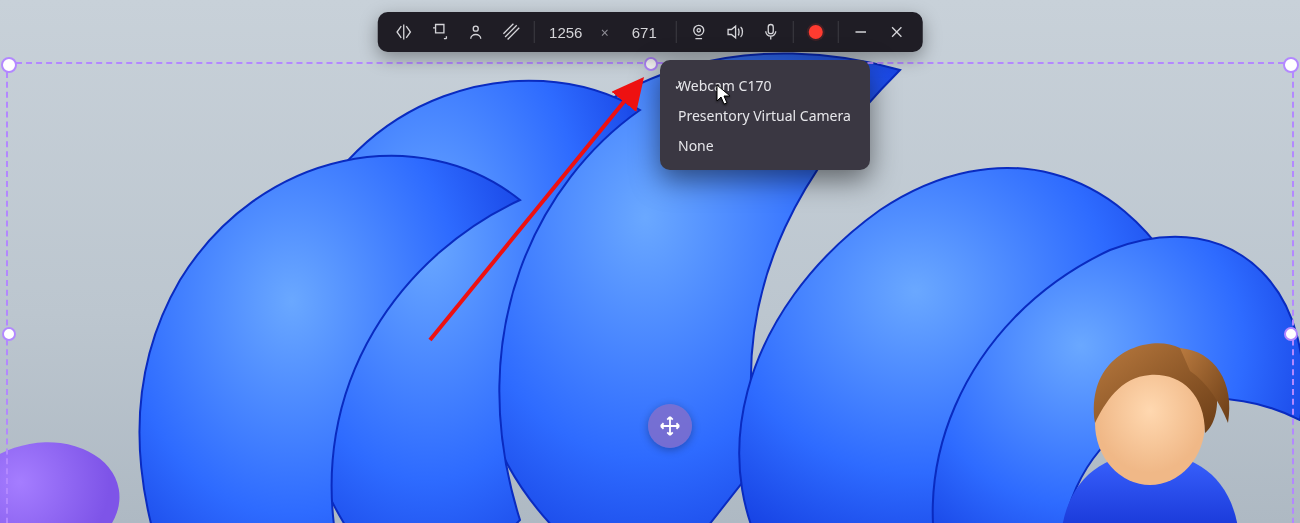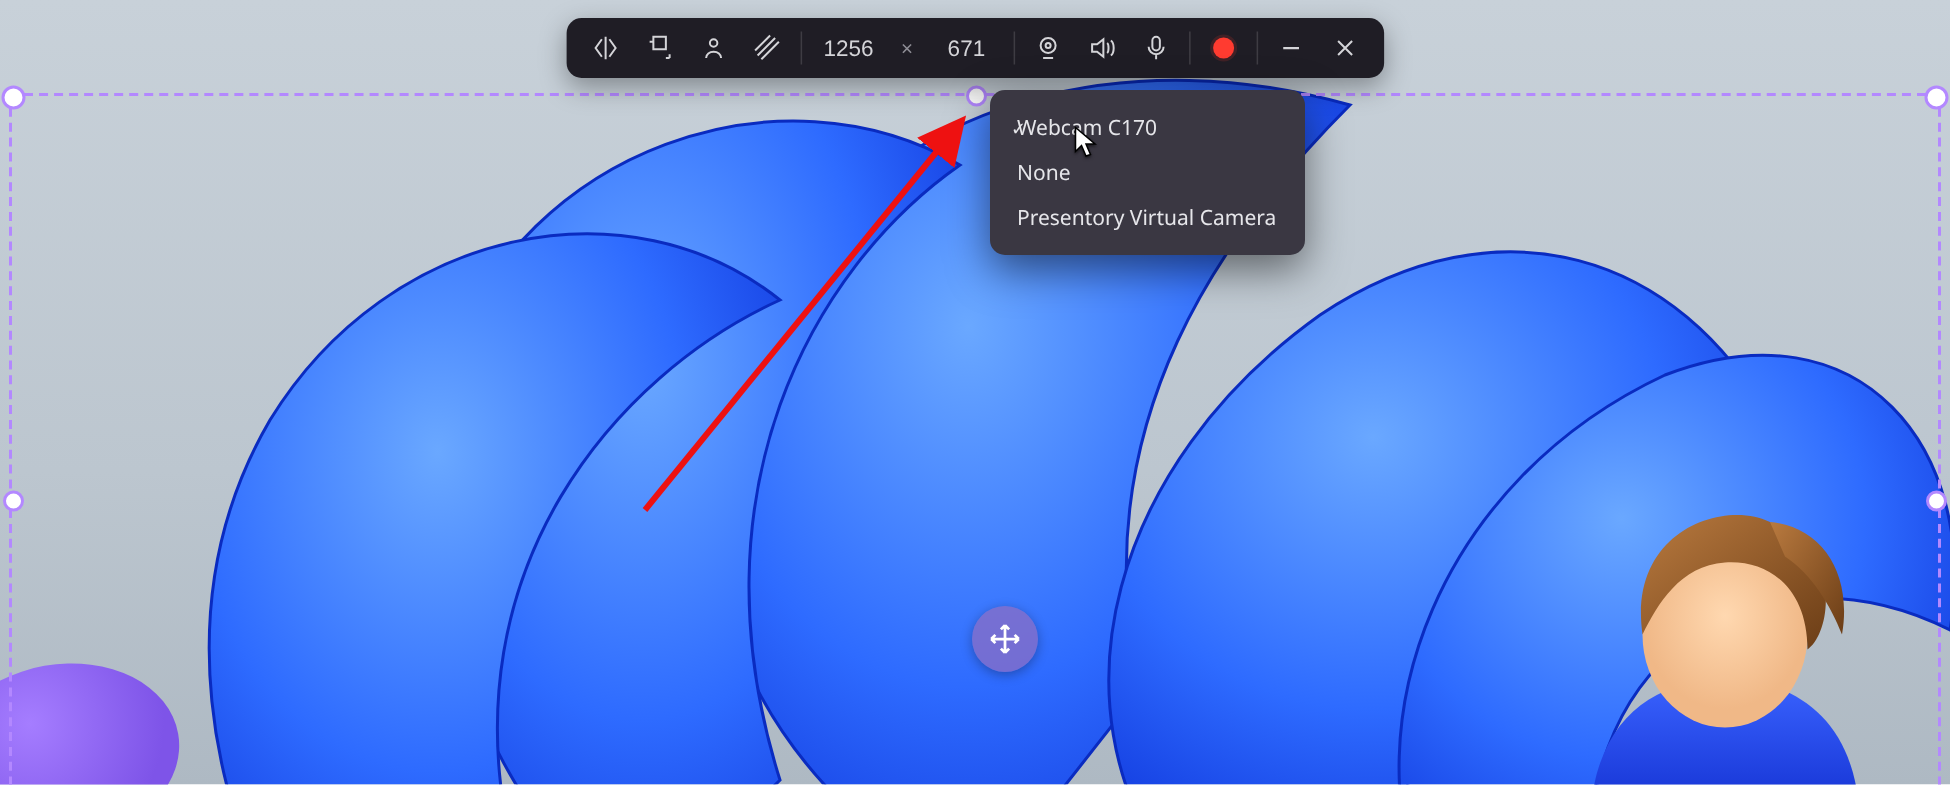--- a/index.html
+++ b/index.html
@@ -144,24 +144,24 @@
           </svg>
       </div>
     </div>
   </div>
 
   <div class="menu">
     <div class="menu-item selected">
       <span>Webcam C170</span>
     </div>
     <div class="menu-item">
-      <span>None</span>
+      <span>Presentory Virtual Camera</span>
     </div>
     <div class="menu-item">
-      <span>Presentory Virtual Camera</span>
+      <span>None</span>
     </div>
   </div>
 
   <svg class="arrow" width="260" height="280" viewBox="0 0 260 280">
     <defs>
       <marker id="ah" viewBox="0 0 10 10" refX="8" refY="5" markerWidth="8" markerHeight="8" orient="auto-start-reverse">
         <path d="M0 0 L10 5 L0 10 z" fill="#e11"></path>
       </marker>
     </defs>
     <line x1="20" y1="270" x2="230" y2="12" stroke="#e11" stroke-width="4" marker-end="url(#ah)"></line>

